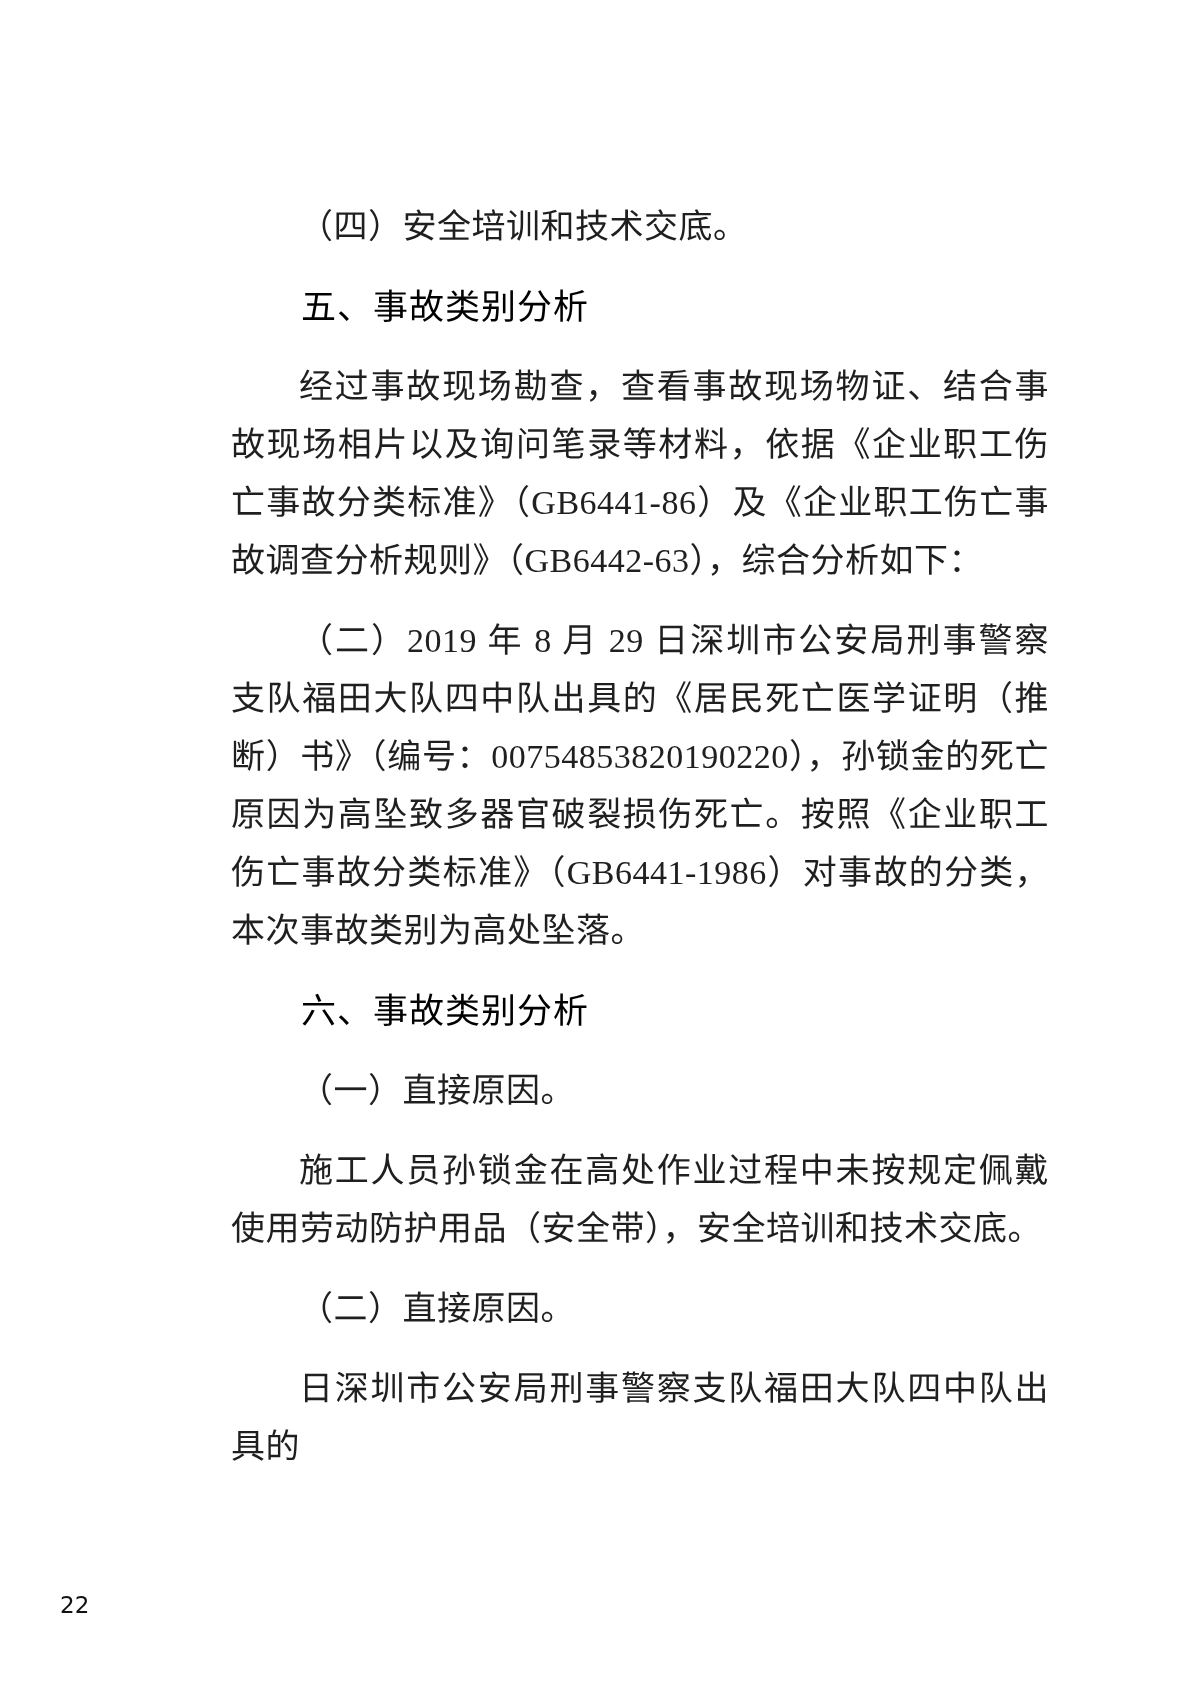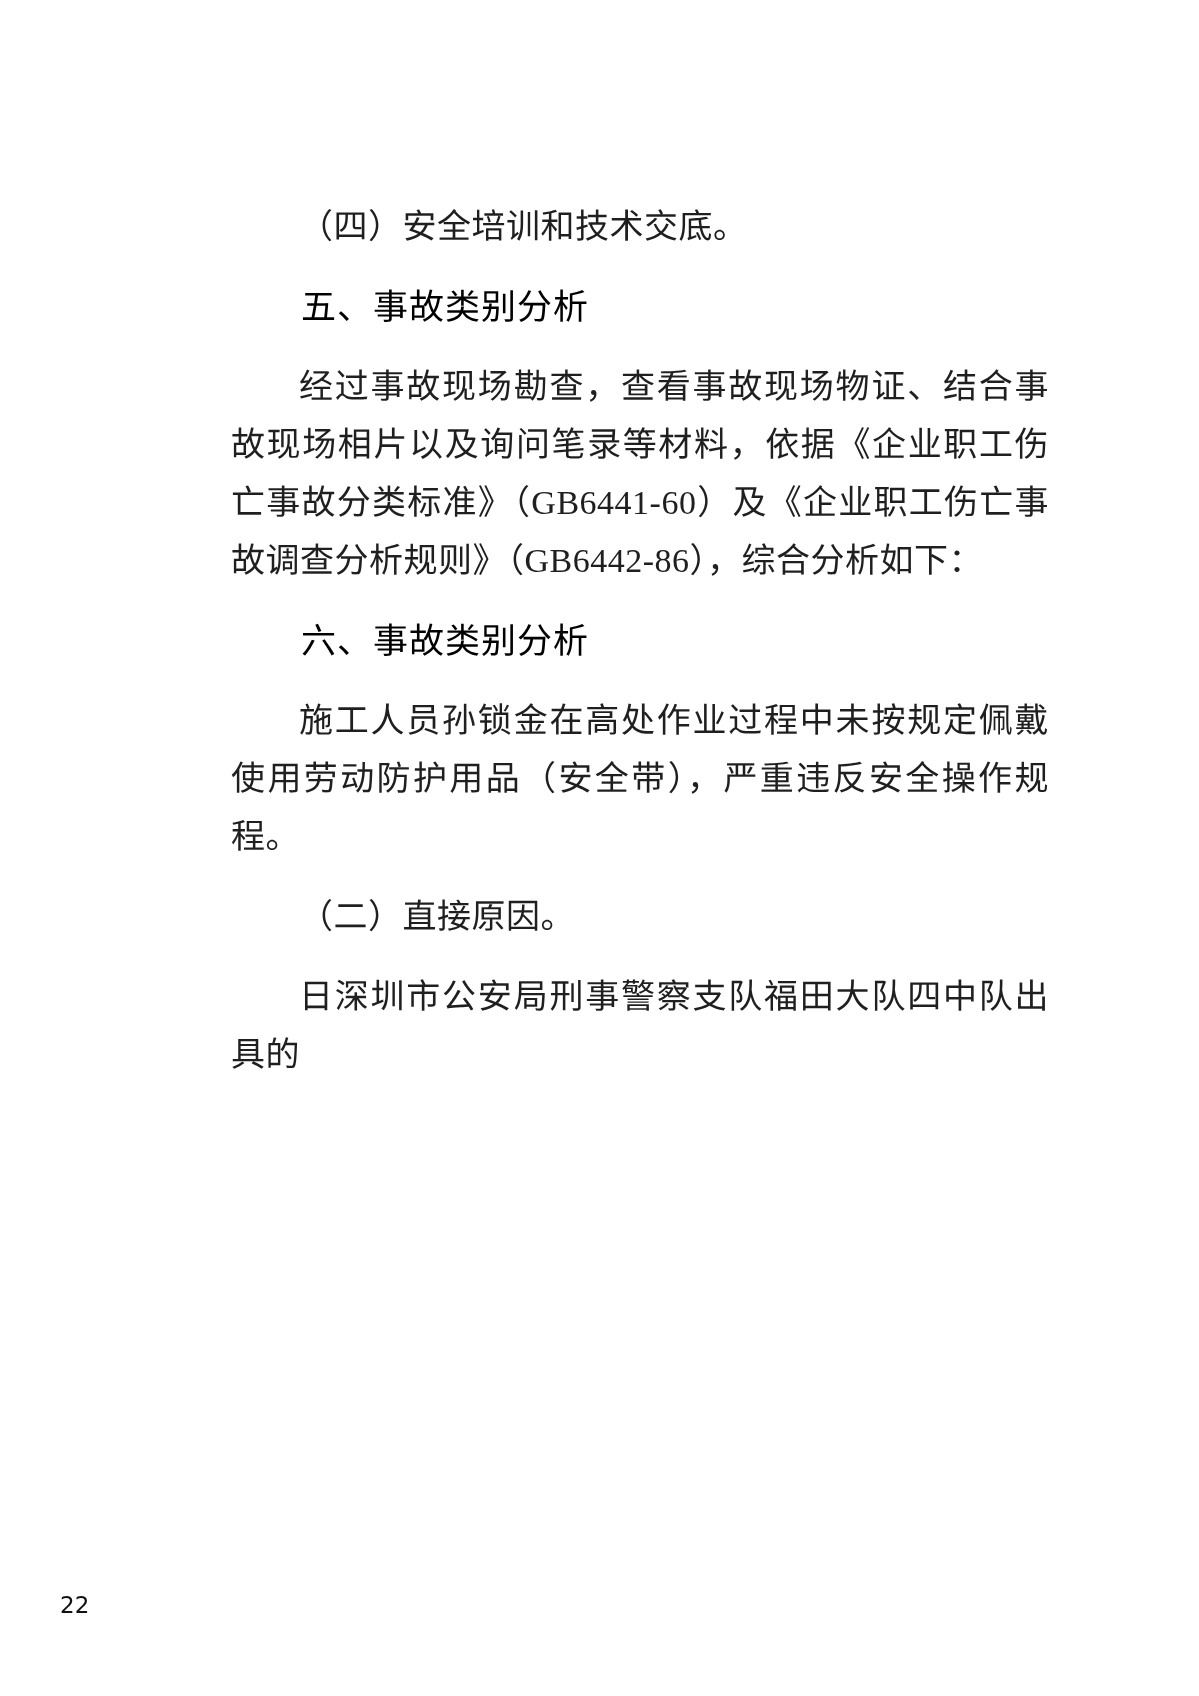--- a/index.html
+++ b/index.html
@@ -61,23 +61,25 @@
     color: #111111;
   }
 </style>
 </head>
 <body>
 
 <div class="page">
   <main class="content">
     <p class="para">（四）安全培训和技术交底。</p>
     <h2 class="heading">五、事故类别分析</h2>
-    <p class="para">经过事故现场勘查，查看事故现场物证、结合事故现场相片以及询问笔录等材料，依据《企业职工伤亡事故分类标准》（GB6441-60）及《企业职工伤亡事故调查分析规则》（GB6442-86），综合分析如下：</p>
+    <p class="para">经过事故现场勘查，查看事故现场物证、结合事故现场相片以及询问笔录等材料，依据《企业职工伤亡事故分类标准》（GB6441-86）及《企业职工伤亡事故调查分析规则》（GB6442-63），综合分析如下：</p>
+    <p class="para">（二）2019 年 8 月 29 日深圳市公安局刑事警察支队福田大队四中队出具的《居民死亡医学证明（推断）书》（编号：00754853820190220），孙锁金的死亡原因为高坠致多器官破裂损伤死亡。按照《企业职工伤亡事故分类标准》（GB6441-1986）对事故的分类，本次事故类别为高处坠落。</p>
     <h2 class="heading">六、事故类别分析</h2>
-    <p class="para">施工人员孙锁金在高处作业过程中未按规定佩戴使用劳动防护用品（安全带），严重违反安全操作规程。</p>
+    <p class="para">（一）直接原因。</p>
+    <p class="para">施工人员孙锁金在高处作业过程中未按规定佩戴使用劳动防护用品（安全带），安全培训和技术交底。</p>
     <p class="para">（二）直接原因。</p>
     <p class="para">日深圳市公安局刑事警察支队福田大队四中队出具的</p>
   </main>
 
   <footer class="page-footer">
     <span class="page-number">22</span>
   </footer>
 </div>
 
 </body></html>

